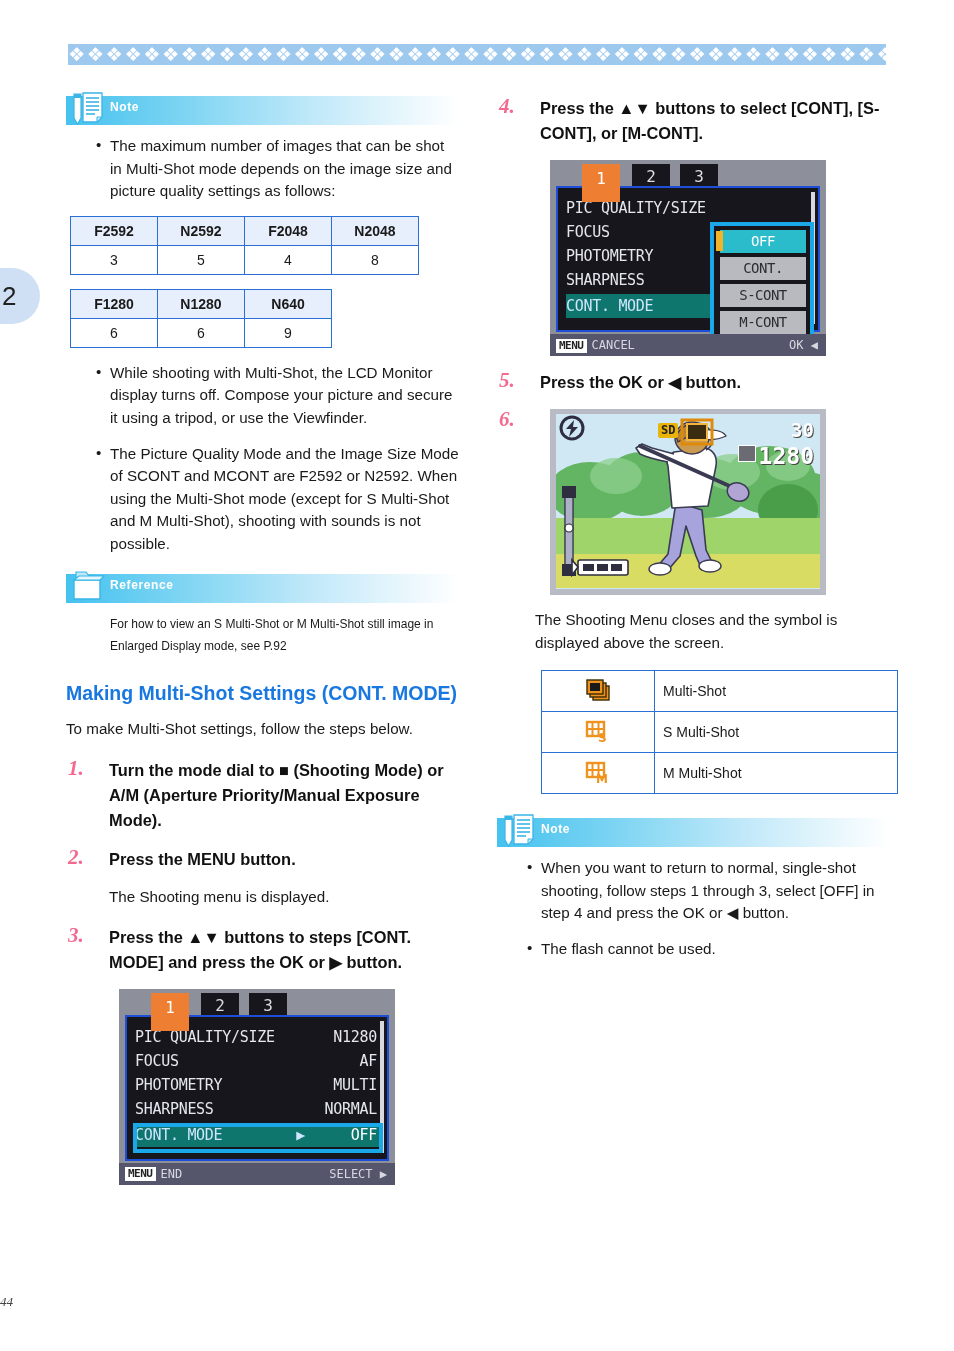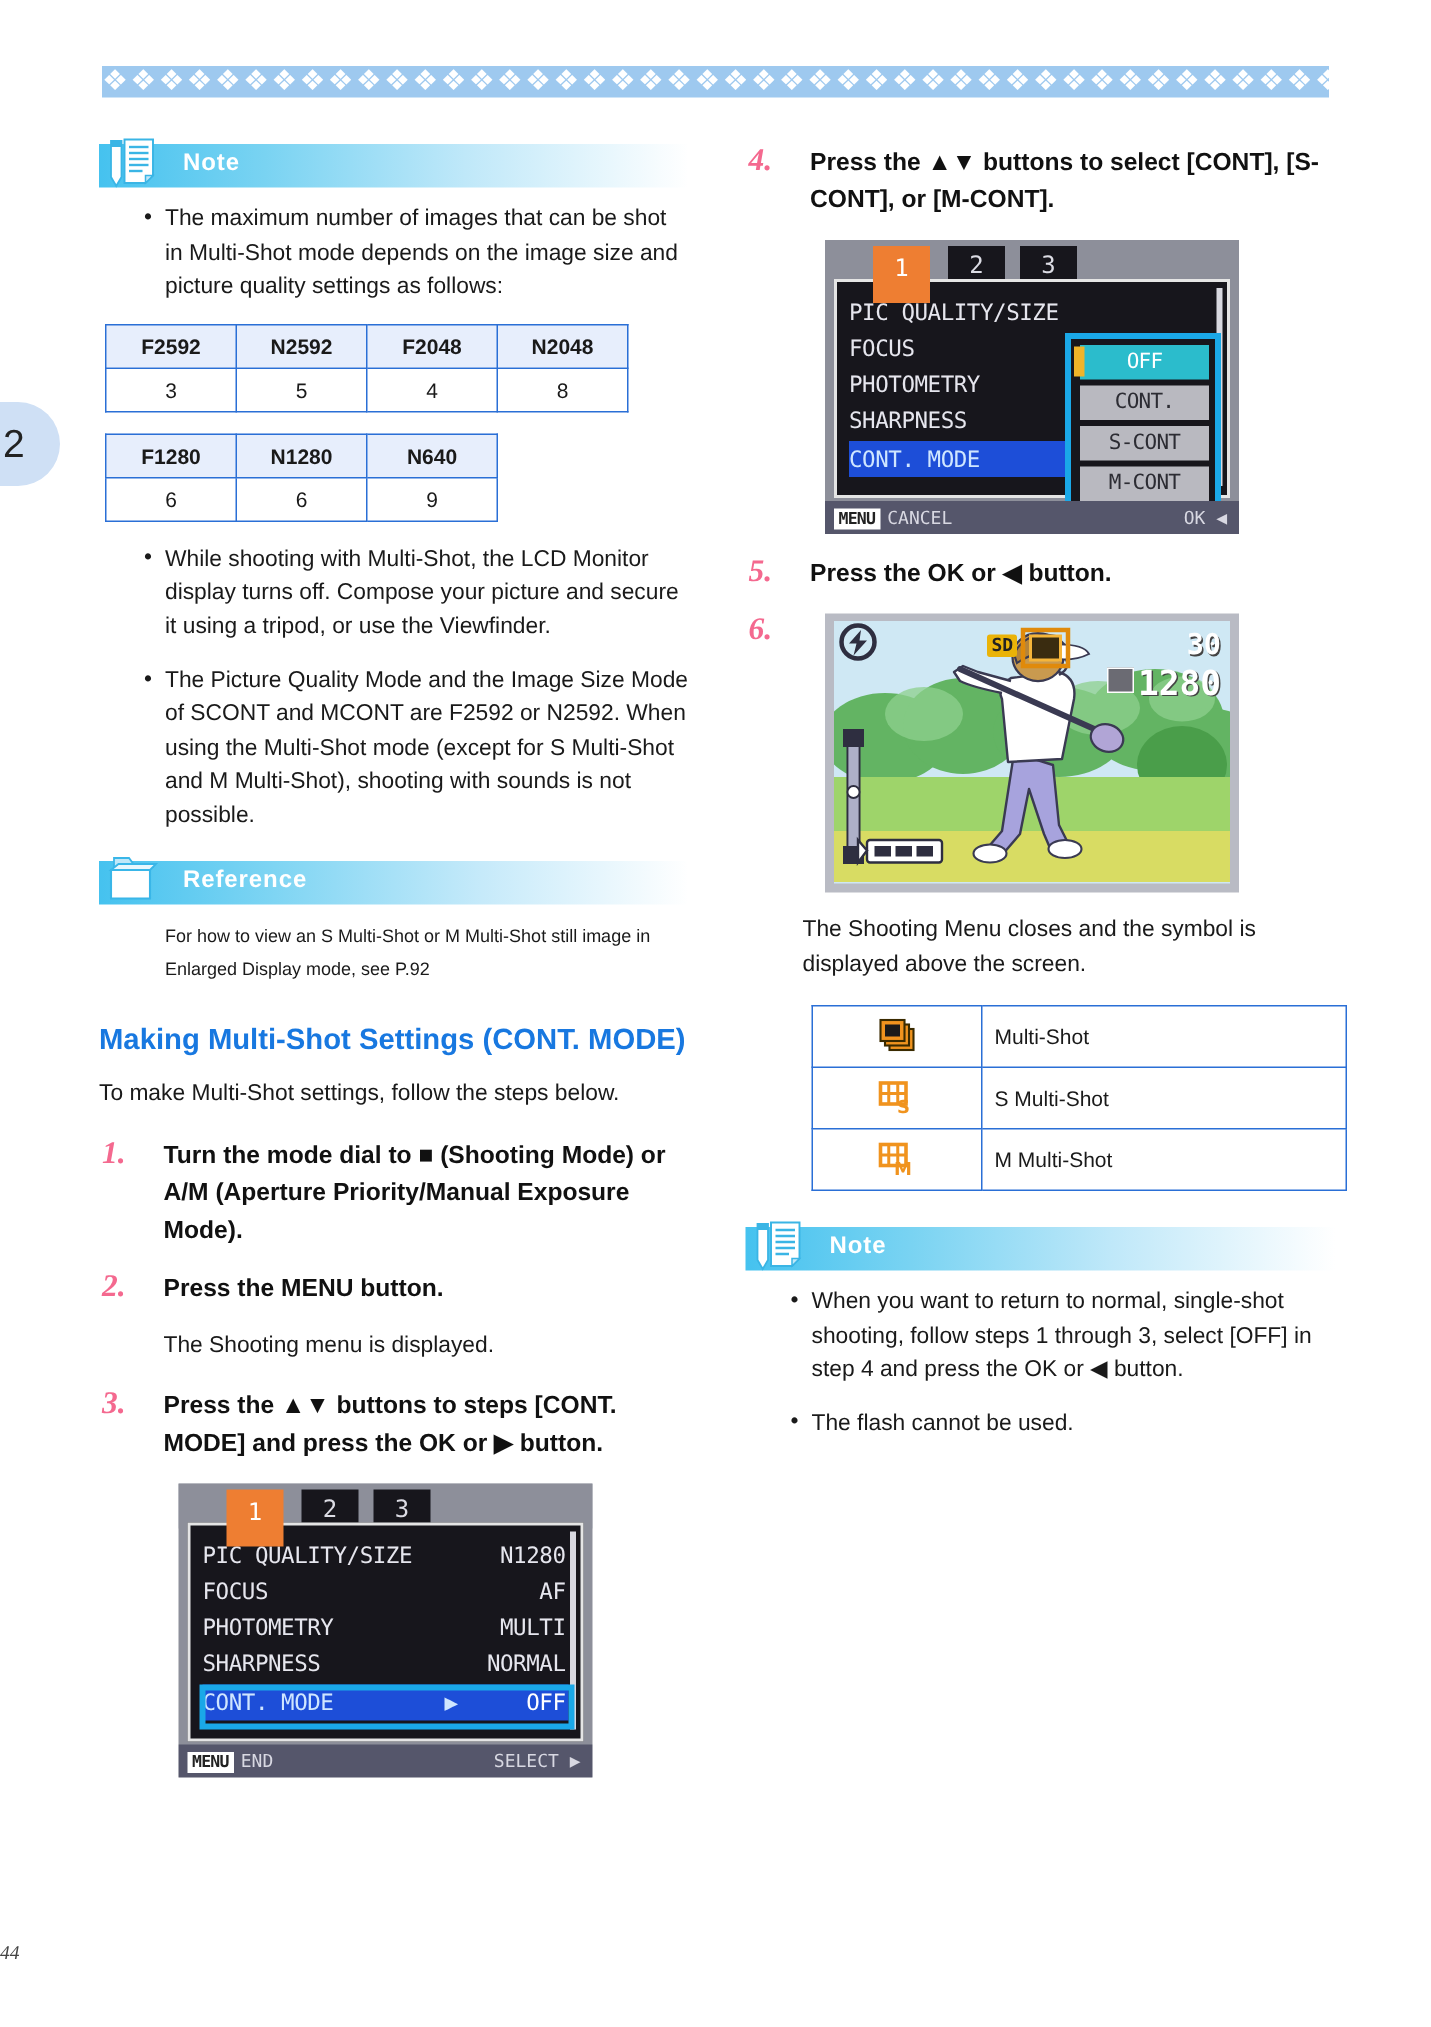--- a/index.html
+++ b/index.html
@@ -79,23 +79,23 @@
   }
   .callout-head .c-icon {
     position: absolute;
     left: 4px;
     top: -6px;
     width: 40px;
     height: 38px;
   }
   .callout-head .c-label {
     position: absolute;
-    left: 56px;
+    left: 44px;
     top: 4px;
-    font-size: 16px;
+    font-size: 12px;
     font-weight: bold;
     color: #ffffff;
     letter-spacing: 0.6px;
     font-family: "Liberation Sans", sans-serif;
   }
 
   
   ul.bullets {
     margin: 0 0 0 30px;
     padding: 0;
@@ -222,21 +222,21 @@
     top: 4px;
     height: 38px;
     line-height: 30px;
     z-index: 3;
   }
   .lcd .panel {
     position: absolute;
     left: 6px; top: 26px;
     right: 6px; bottom: 24px;
     background: #17161c;
-    border: 2px solid #e5e5e5;
+    border: 2px solid #1d4ed8;
     box-sizing: border-box;
   }
   .lcd .rows {
     position: absolute;
     left: 8px; top: 8px;
     right: 8px; bottom: 4px;
   }
   .lcd .row {
     position: relative;
     height: 24px;
@@ -244,21 +244,21 @@
     font-size: 15px;
     color: #e6e6ee;
     letter-spacing: -0.3px;
     white-space: nowrap;
   }
   .lcd .row .val {
     position: absolute;
     right: 2px; top: 0;
   }
   .lcd .row.sel {
-    background: #1d4ed8;
+    background: #0f766e;
     color: #cfe6ff;
   }
   .lcd .row.sel .val { color: #ffffff; }
   .lcd .statusbar {
     position: absolute;
     left: 0; bottom: 0;
     width: 100%; height: 22px;
     background: #55566b;
     color: #d8d8e2;
     font-size: 12px;

